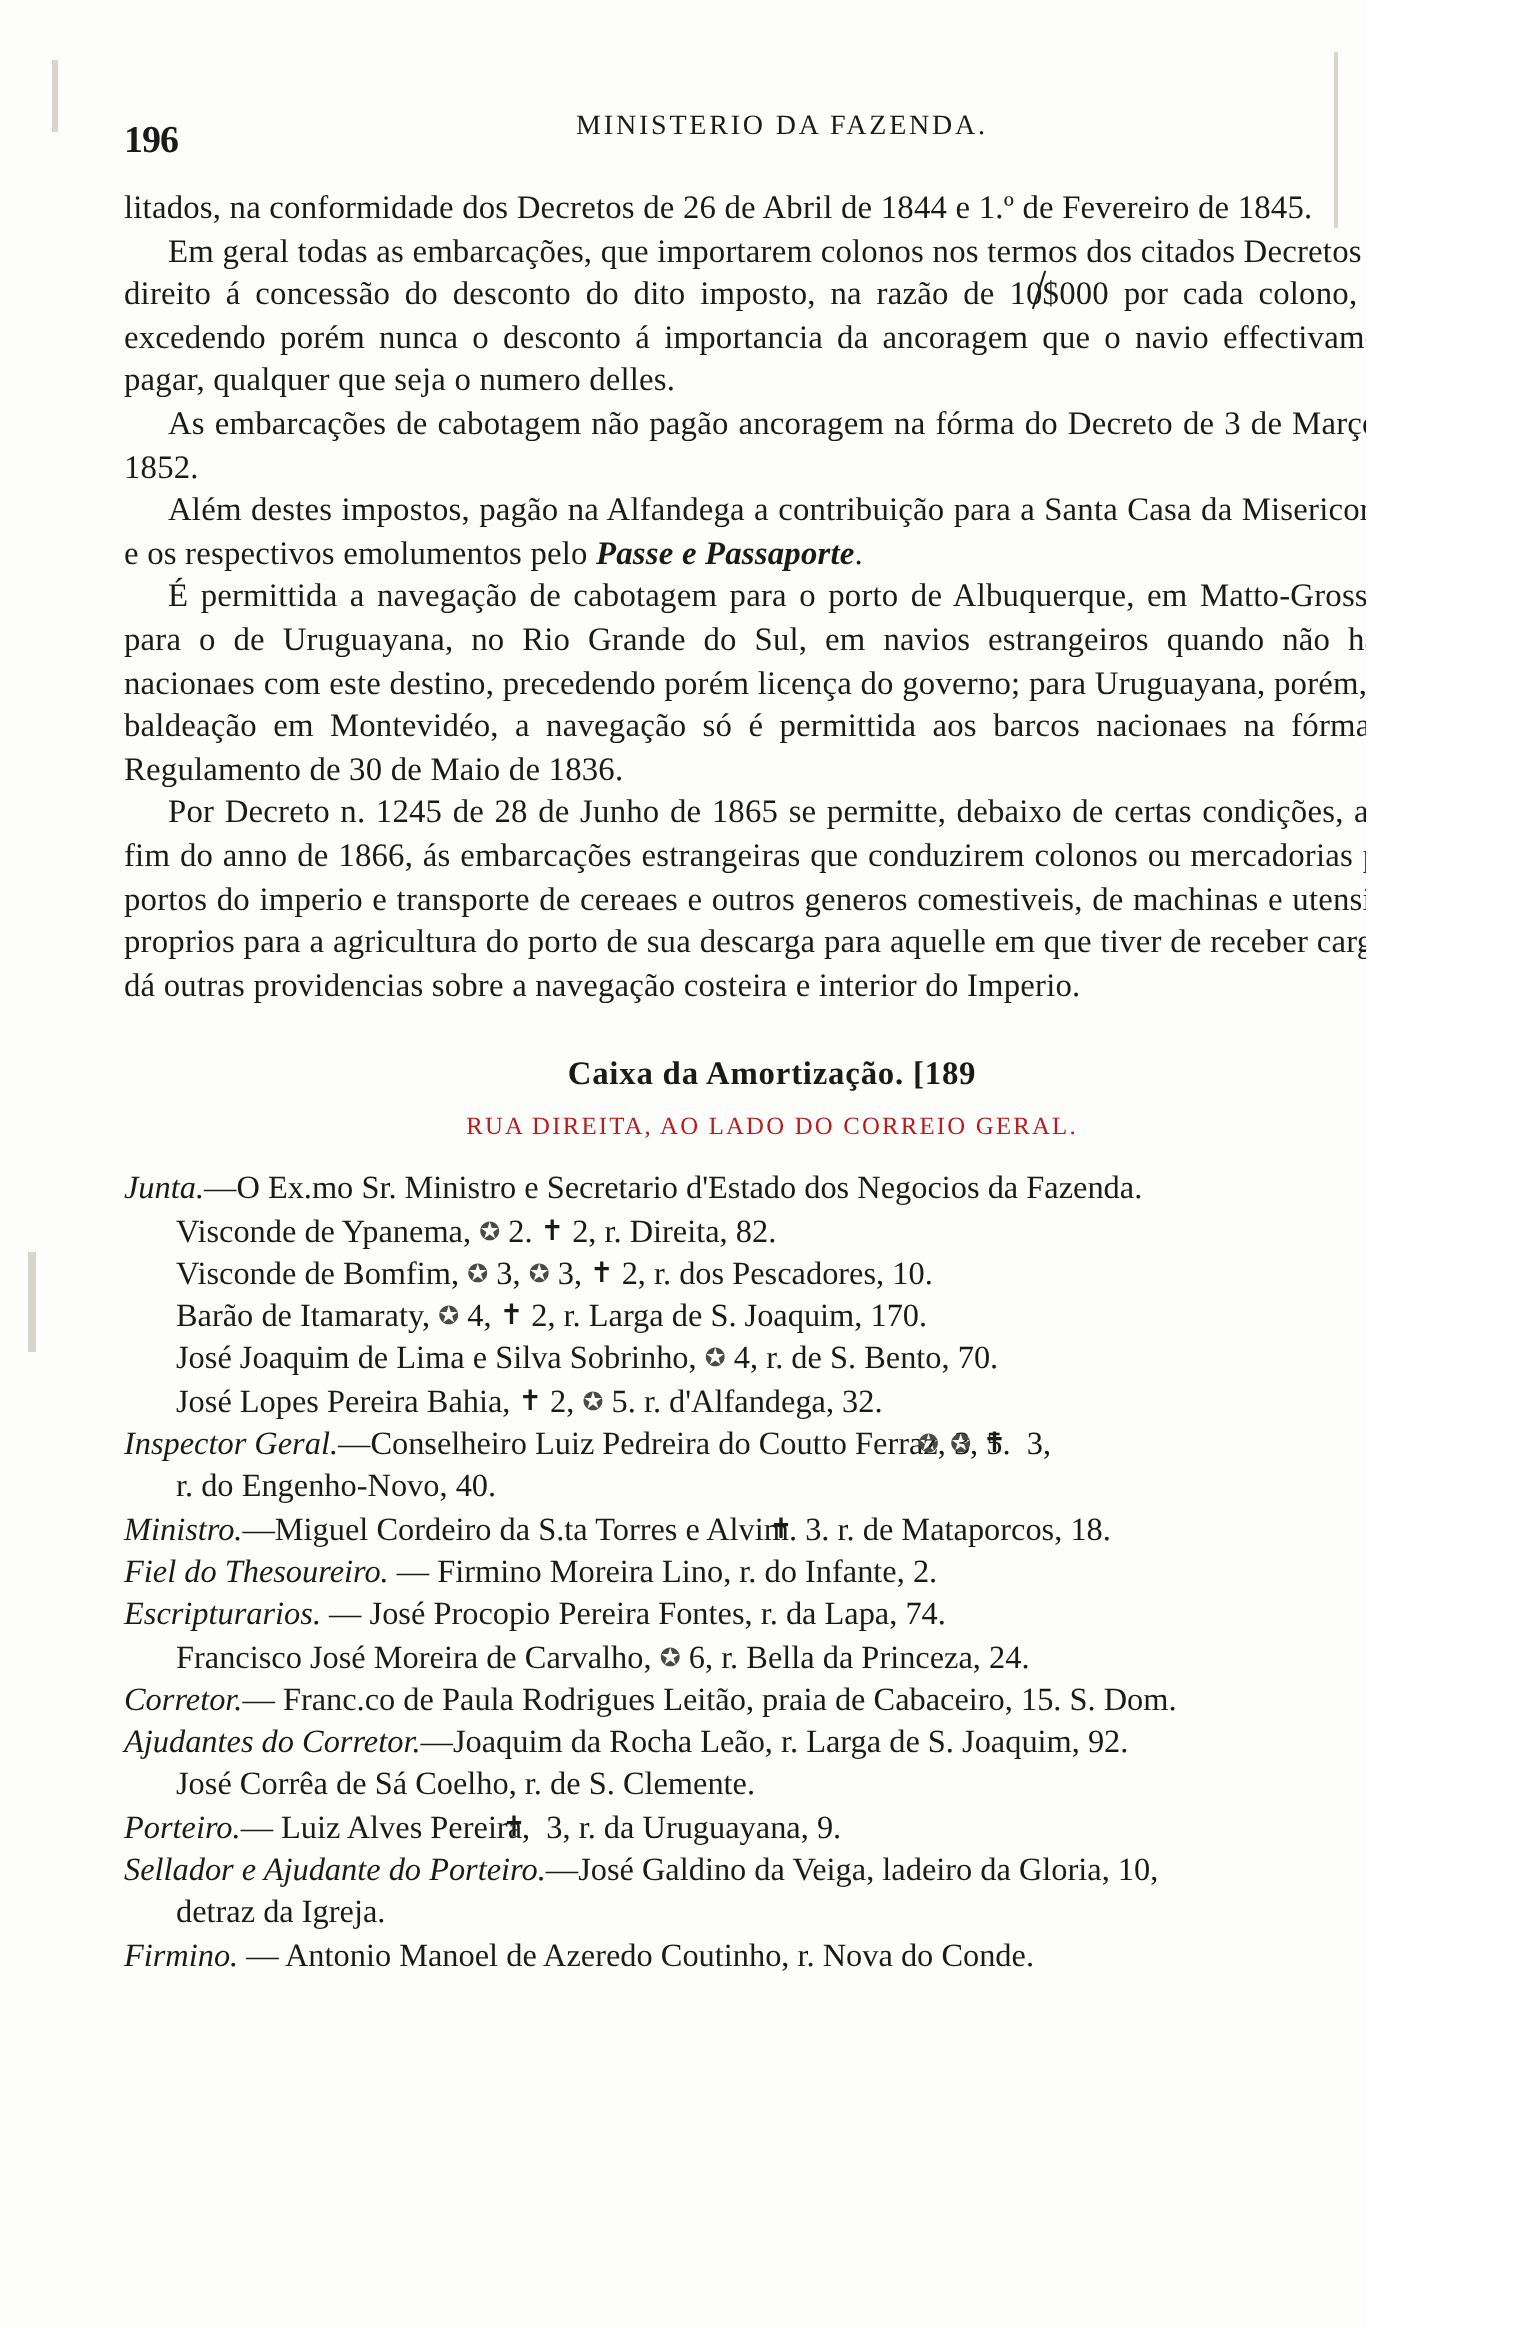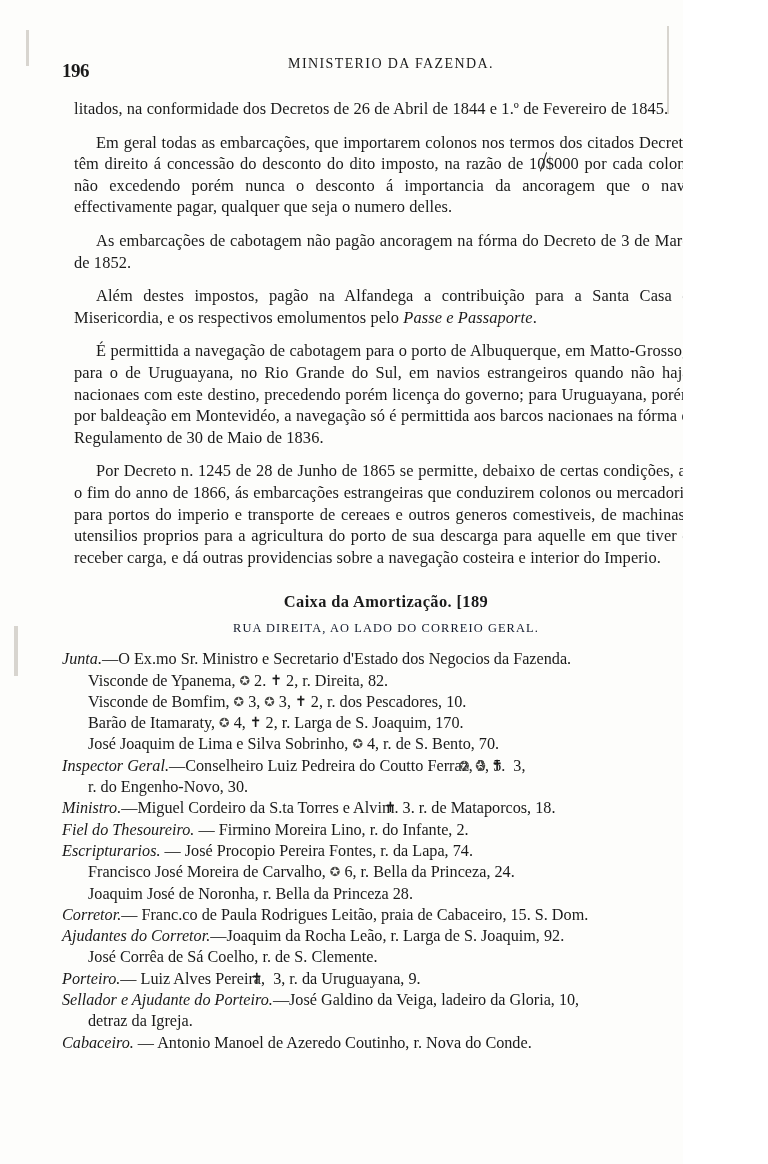--- a/index.html
+++ b/index.html
@@ -56,27 +56,27 @@
 
   
   .prose {
     margin-top: 7px;
     font-size: 16.4px;
     line-height: 21.6px;
     text-align: justify;
     letter-spacing: .1px;
   }
   .prose p {
-    margin: 12px;
+    margin: 0;
     text-indent: 0;
   }
   .prose p.ind {
     text-indent: 22px;
   }
-  .prose i { font-style: italic; }
+  .prose i { font-style: italic; font-weight: bold; }
   .strike-money { position: relative; white-space: nowrap; }
   .strike-money::after {
     content: "";
     position: absolute;
     left: 28%;
     top: -2px;
     width: 1.4px;
     height: 20px;
     background: #1a1a1a;
     transform: rotate(18deg);
@@ -90,21 +90,21 @@
     text-align: center;
     font-size: 16.4px;
     font-weight: bold;
     letter-spacing: .4px;
   }
   .section-sub {
     text-align: center;
     font-size: 12.4px;
     letter-spacing: 1.1px;
     margin-top: 9px;
-    color: #0f172a;
+    color: #b91c1c;
   }
 
   
   .directory {
     margin-top: 13px;
     font-size: 16.2px;
     line-height: 21.3px;
   }
   .dir-row {
     display: block;
@@ -153,31 +153,31 @@
 
     <div class="section">
       <div class="section-title">Caixa da Amortização.  [189</div>
       <div class="section-sub">RUA DIREITA, AO LADO DO CORREIO GERAL.</div>
       <div class="directory" id="directory">
           <div class="dir-row lvl0"><span class="role">Junta.</span><span>—O Ex.mo Sr. Ministro e Secretario d'Estado dos Negocios da Fazenda.</span></div>
           <div class="dir-row lvl1"><span>Visconde de Ypanema, <span class="orn shield faded">✪</span> 2. <span class="orn cross">✝</span> 2, r. Direita, 82.</span></div>
           <div class="dir-row lvl1"><span>Visconde de Bomfim, <span class="orn shield faded">✪</span> 3, <span class="orn shield faded">✪</span> 3, <span class="orn cross">✝</span> 2, r. dos Pescadores, 10.</span></div>
           <div class="dir-row lvl1"><span>Barão de Itamaraty, <span class="orn shield faded">✪</span> 4, <span class="orn cross">✝</span> 2, r. Larga de S. Joaquim, 170.</span></div>
           <div class="dir-row lvl1"><span>José Joaquim de Lima e Silva Sobrinho, <span class="orn shield faded">✪</span> 4, r. de S. Bento, 70.</span></div>
+          <div class="dir-row lvl1"><span>José Lopes Pereira Bahia, <span class="orn cross">✝</span> 2, <span class="orn shield faded">✪</span> 5. r. d'Alfandega, 32.</span></div>
           <div class="dir-row lvl0"><span class="role">Inspector Geral.</span><span>—Conselheiro Luiz Pedreira do Coutto Ferraz, <span class="orn shield faded">✪</span>3, <span class="orn shield faded">✪</span>5. <span class="orn cross">✝</span> 3,</span></div>
-          <div class="dir-row lvl1"><span>r. do Engenho-Novo, 30.</span></div>
+          <div class="dir-row lvl1"><span>r. do Engenho-Novo, 40.</span></div>
           <div class="dir-row lvl0"><span class="role">Ministro.</span><span>—Miguel Cordeiro da S.ta Torres e Alvim. <span class="orn cross">✝</span>3. r. de Mataporcos, 18.</span></div>
           <div class="dir-row lvl0"><span class="role">Fiel do Thesoureiro.</span><span> — Firmino Moreira Lino, r. do Infante, 2.</span></div>
           <div class="dir-row lvl0"><span class="role">Escripturarios.</span><span> — José Procopio Pereira Fontes, r. da Lapa, 74.</span></div>
           <div class="dir-row lvl1"><span>Francisco José Moreira de Carvalho, <span class="orn shield faded">✪</span> 6, r. Bella da Princeza, 24.</span></div>
-          <div class="dir-row lvl1"><span>Joaquim José de Noronha, r. Bella da Princeza 28.</span></div>
           <div class="dir-row lvl0"><span class="role">Corretor.</span><span>— Franc.co de Paula Rodrigues Leitão, praia de Cabaceiro, 15. S. Dom.</span></div>
           <div class="dir-row lvl0"><span class="role">Ajudantes do Corretor.</span><span>—Joaquim da Rocha Leão, r. Larga de S. Joaquim, 92.</span></div>
           <div class="dir-row lvl1"><span>José Corrêa de Sá Coelho, r. de S. Clemente.</span></div>
           <div class="dir-row lvl0"><span class="role">Porteiro.</span><span>—  Luiz Alves Pereira, <span class="orn cross">✝</span> 3, r. da Uruguayana, 9.</span></div>
           <div class="dir-row lvl0"><span class="role">Sellador e Ajudante do Porteiro.</span><span>—José Galdino da Veiga, ladeiro da Gloria, 10,</span></div>
           <div class="dir-row lvl1"><span>detraz da Igreja.</span></div>
-          <div class="dir-row lvl0"><span class="role">Cabaceiro.</span><span> — Antonio Manoel de Azeredo Coutinho, r. Nova do Conde.</span></div>
+          <div class="dir-row lvl0"><span class="role">Firmino.</span><span> — Antonio Manoel de Azeredo Coutinho, r. Nova do Conde.</span></div>
         </div>
     </div>
 
   </div>
 </div>
 
 </body></html>

